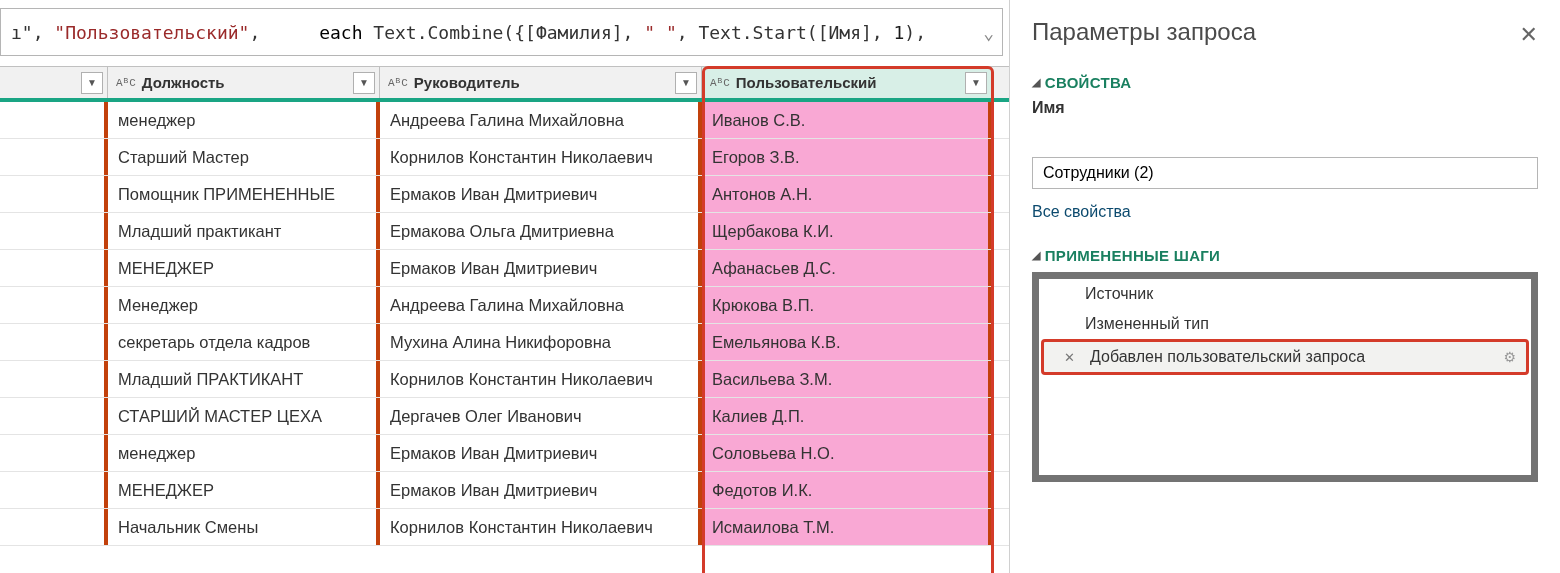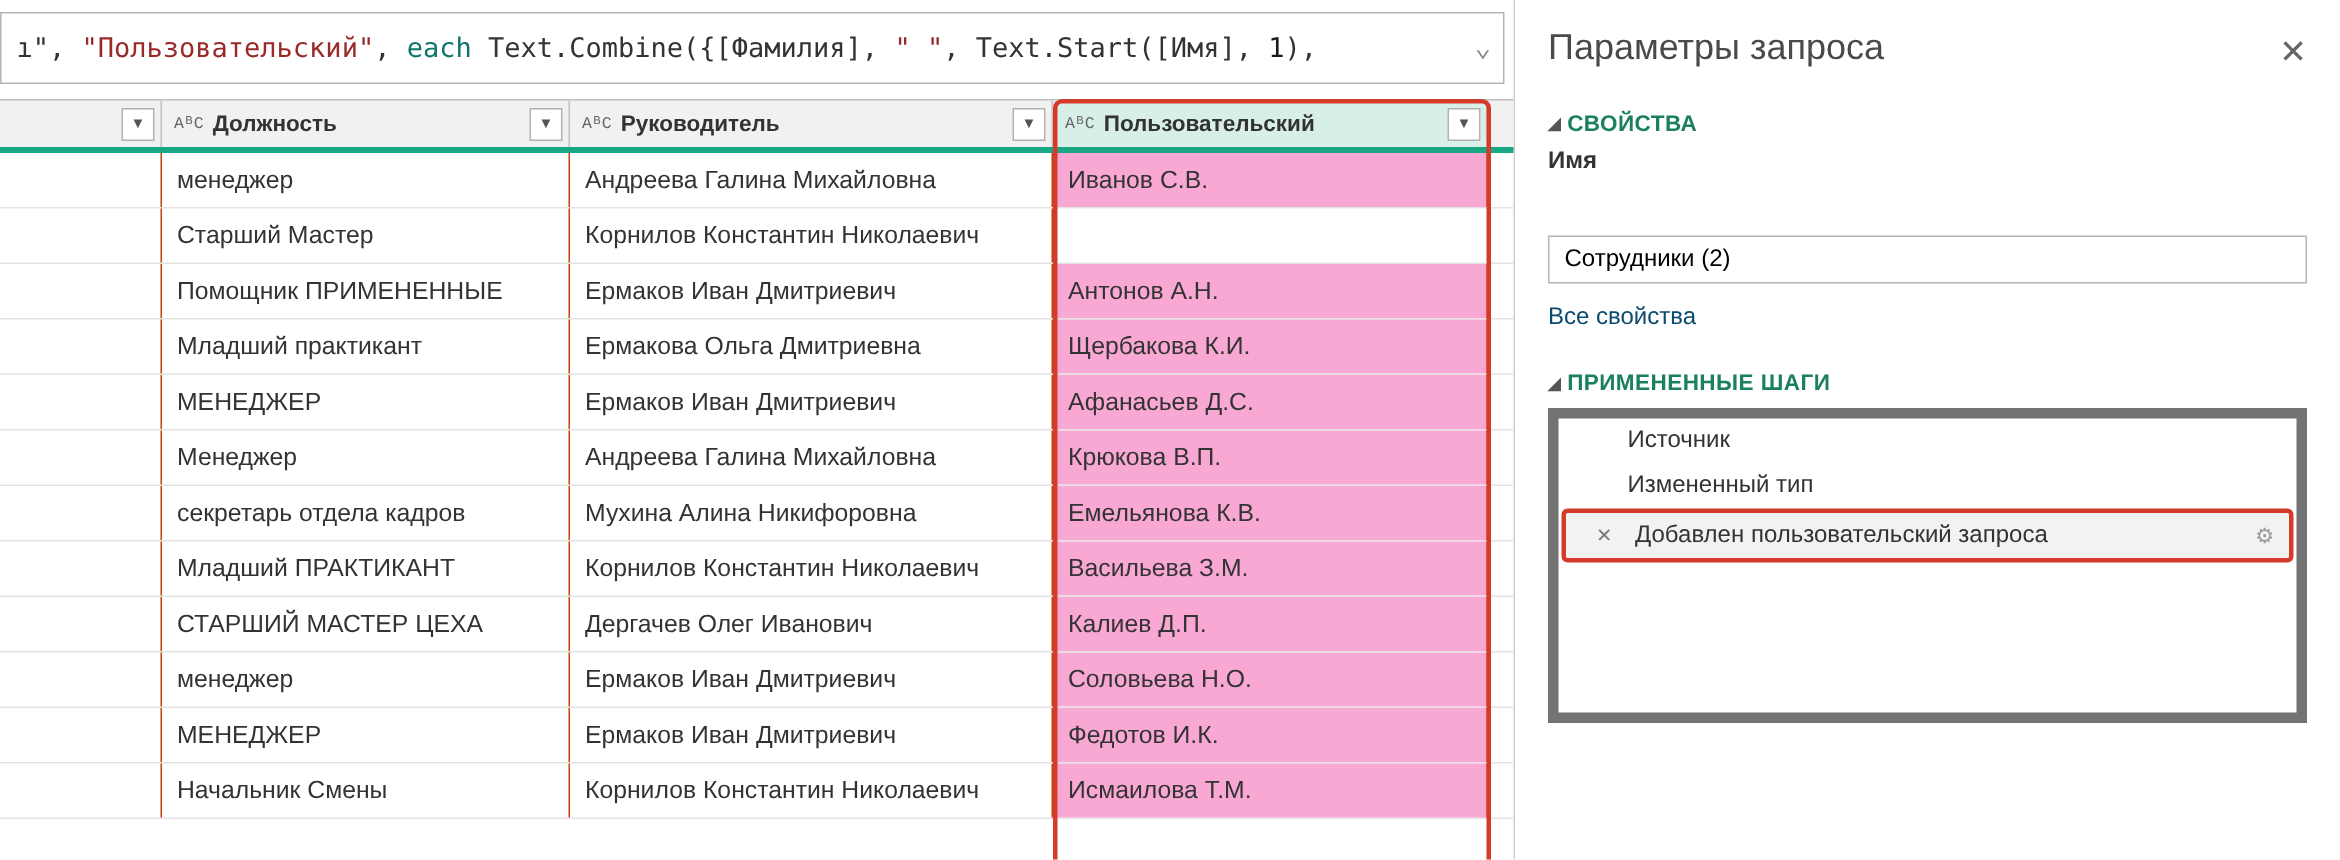--- a/index.html
+++ b/index.html
@@ -41,21 +41,21 @@
   .formula-bar .chev {
     position: absolute;
     right: 8px;
     top: 50%;
     transform: translateY(-50%);
     color: #888;
     font-size: 18px;
     cursor: pointer;
   }
   .tok-str { color: #9a2a2a; }
-  .tok-kw  { color: #0f766e; }
+  .tok-kw  { color: #000000; margin-left: 48px; }
   .tok-num { color: #1a1a1a; }
   .table-wrap {
     margin-top: 6px;
     position: relative;
   }
   .hdr-row {
     display: flex;
     background: #f1f1f1;
     border-top: 1px solid #c0c0c0;
     border-bottom: 4px solid #1aa584;
@@ -97,21 +97,21 @@
     margin-right: 6px;
     font-weight: normal;
     font-family: Liberation Mono, monospace;
   }
   .data-row {
     display: flex;
     height: 37px;
     border-bottom: 1px solid #e4e4e4;
   }
   .data-cell {
-    border-right: 1px solid #c2410c;
+    border-right: 4px solid #c2410c;
     display: flex;
     align-items: center;
     padding: 16px 10px;
     font-size: 16.5px;
     overflow: hidden;
     white-space: nowrap;
   }
   .data-cell.c1 { width: 108px; }
   .data-cell.c2 { width: 272px; }
   .data-cell.c3 { width: 322px; }
@@ -252,20 +252,21 @@
         <div class="data-row">
           <div class="data-cell c1"></div>
           <div class="data-cell c2">менеджер</div>
           <div class="data-cell c3">Андреева Галина Михайловна</div>
           <div class="data-cell c4">Иванов С.В.</div>
         </div>
         <div class="data-row">
           <div class="data-cell c1"></div>
           <div class="data-cell c2">Старший Мастер</div>
           <div class="data-cell c3">Корнилов Константин Николаевич</div>
+          <div class="data-cell c4">Егоров З.В.</div>
         </div>
         <div class="data-row">
           <div class="data-cell c1"></div>
           <div class="data-cell c2">Помощник ПРИМЕНЕННЫЕ</div>
           <div class="data-cell c3">Ермаков Иван Дмитриевич</div>
           <div class="data-cell c4">Антонов А.Н.</div>
         </div>
         <div class="data-row">
           <div class="data-cell c1"></div>
           <div class="data-cell c2">Младший практикант</div>

